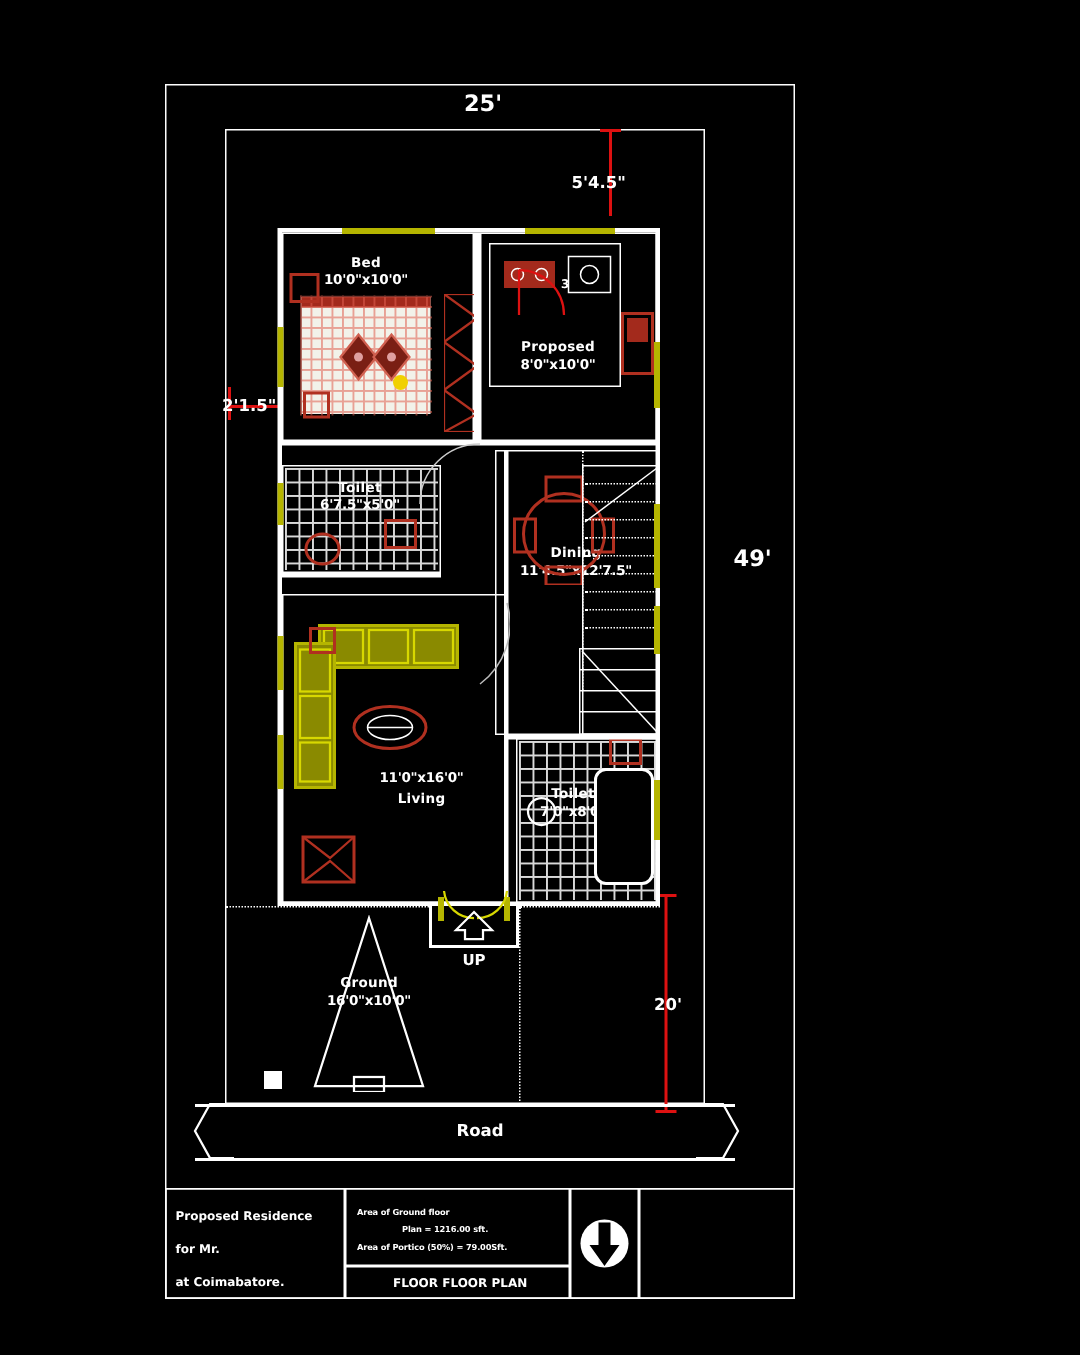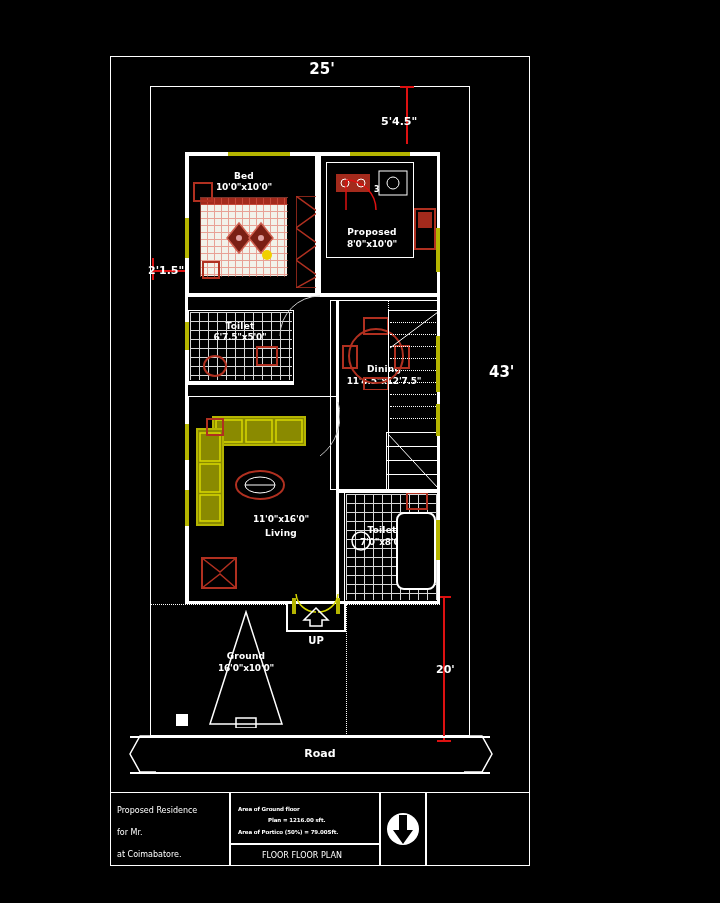--- a/index.html
+++ b/index.html
@@ -24,37 +24,37 @@
   .brnf{background:#a32a1c;position:absolute;}
   .tile{position:absolute;
         background-image:linear-gradient(to right,#fff 1px,transparent 1px),
                          linear-gradient(to bottom,#fff 1px,transparent 1px);
         background-size:9px 9px;opacity:.85;}
   .tileR{position:absolute;
         background-image:linear-gradient(to right,#e06050 1px,transparent 1px),
                          linear-gradient(to bottom,#e06050 1px,transparent 1px);
         background-size:7px 7px;opacity:.75;}
   .tb{position:absolute;border:1px solid #fff;box-sizing:border-box;}
-  .tbtxt{position:absolute;color:#fff;font-size:8px;font-weight:normal;
+  .tbtxt{position:absolute;color:#fff;font-size:8px;font-weight:bold;
          white-space:nowrap;font-family:"DejaVu Sans",sans-serif;}
   .tiny{font-size:5.5px;font-weight:bold;color:#fff;position:absolute;
         white-space:nowrap;letter-spacing:-.1px;}
 </style>
 </head>
 <body>
 
 <div id="stage">
 
   <div class="abs wht" style="left:110px;top:56px;width:420px;height:810px;"></div>
 
   <div class="abs wht" style="left:150px;top:86px;width:320px;height:650px;"></div>
 
   <div class="txt dimL ctr" style="left:322px;top:62px;">25'</div>
 
-  <div class="txt dimL" style="left:489px;top:365px;">43'</div>
+  <div class="txt dimL" style="left:489px;top:365px;">49'</div>
 
   <div class="redln" style="left:406px;top:86px;width:2px;height:58px;"></div>
   <div class="redln" style="left:400px;top:86px;width:14px;height:2px;"></div>
   <div class="txt dimS" style="left:381px;top:116px;color:#fff;">5'4.5"</div>
 
   <div class="redln" style="left:152px;top:258px;width:2px;height:22px;"></div>
   <div class="redln" style="left:186px;top:258px;width:2px;height:22px;"></div>
   <div class="redln" style="left:152px;top:270px;width:36px;height:2px;"></div>
   <div class="txt dimS" style="left:148px;top:265px;">2'1.5"</div>
 

